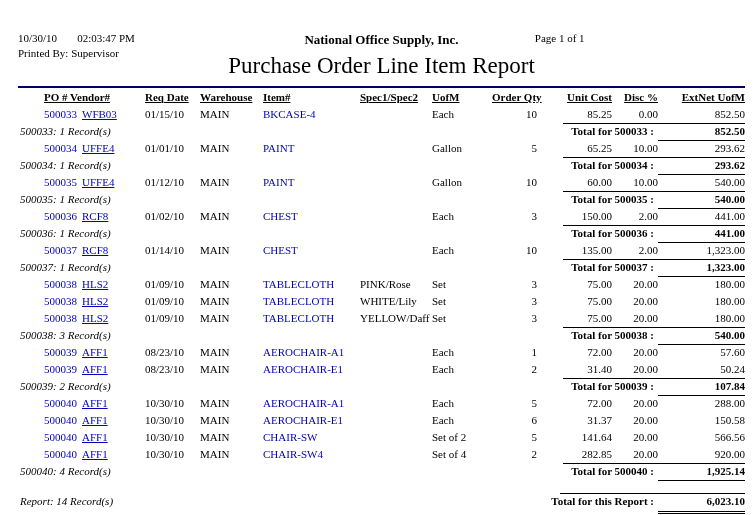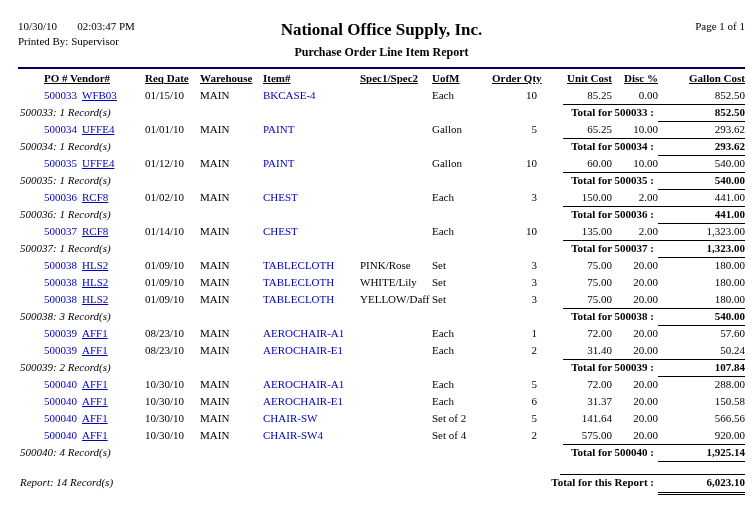--- a/index.html
+++ b/index.html
@@ -4,29 +4,29 @@
 <style>
   * { box-sizing: border-box; }
   html, body {
     margin: 0; padding: 0;
     width: 754px; height: 515px;
     background: #ffffff;
     font-family: "Liberation Serif", "DejaVu Serif", serif;
     font-size: 11px; color: #000;
     overflow: hidden;
   }
-  .page { width: 754px; height: 446px; padding: 20px 9px 0 18px; }
+  .page { width: 754px; height: 446px; padding: 32px 9px 0 18px; }
 
   
   .hdr { display: grid; grid-template-columns: 1fr auto 1fr; align-items: start; }
   .hdr-datetime { display: flex; gap: 20px; height: 15px; }
   .printed-by { height: 15px; margin-top: 0; }
-  .company { font-weight: bold; font-size: 17px; text-align: center; }
-  .title { font-weight: bold; font-size: 12px; text-align: center; margin-top: 5px; white-space: nowrap; }
-  .page-num { text-align: right; }
+  .company { font-weight: bold; font-size: 13px; text-align: center; }
+  .title { font-weight: normal; font-size: 23px; text-align: center; margin-top: 5px; white-space: nowrap; }
+  .page-num { }
   .rule { border-top: 2px solid var(--rule, #000060); margin-top: 7px; }
 
   
   .grid { display: grid; grid-template-columns: 127px 55px 63px 97px 72px 60px 48px 72px 46px 87px; }
   .thead { margin-top: 1px; font-weight: bold; }
   .thead .cell { text-decoration: underline; white-space: nowrap; }
   .cell { height: 17px; line-height: 17px; white-space: nowrap; }
   .c-po { padding-left: 26px; }
   .num { text-align: right; }
   .c-qty { padding-right: 3px; }
@@ -77,21 +77,21 @@
   <div class="grid thead">
     <div class="cell c-po">PO # Vendor#</div>
     <div class="cell">Req Date</div>
     <div class="cell">Warehouse</div>
     <div class="cell">Item#</div>
     <div class="cell">Spec1/Spec2</div>
     <div class="cell">UofM</div>
     <div class="cell num c-qty">Order Qty</div>
     <div class="cell num">Unit Cost</div>
     <div class="cell num">Disc %</div>
-    <div class="cell num">Gallon Cost</div>
+    <div class="cell num">ExtNet UofM</div>
   </div>
 
   <div>
       <div class="trow grid">
         <div class="cell c-po"><span class="po-link">500033</span><span class="vendor-link">WFB03</span></div>
         <div class="cell c-req">01/15/10</div>
         <div class="cell c-wh">MAIN</div>
         <div class="cell c-item">BKCASE-4</div>
         <div class="cell c-spec"></div>
         <div class="cell c-uofm">Each</div>
@@ -280,21 +280,21 @@
         <div class="cell num c-ext">566.56</div>
       </div>
       <div class="trow grid">
         <div class="cell c-po"><span class="po-link">500040</span><span class="vendor-link">AFF1</span></div>
         <div class="cell c-req">10/30/10</div>
         <div class="cell c-wh">MAIN</div>
         <div class="cell c-item">CHAIR-SW4</div>
         <div class="cell c-spec"></div>
         <div class="cell c-uofm">Set of 4</div>
         <div class="cell num c-qty">2</div>
-        <div class="cell num c-cost">575.00</div>
+        <div class="cell num c-cost">282.85</div>
         <div class="cell num c-disc">20.00</div>
         <div class="cell num c-ext">920.00</div>
       </div>
       <div class="srow">
         <div class="s-count">500040: 4 Record(s)</div>
         <div class="s-label">Total for 500040 :</div>
         <div class="s-amount">1,925.14</div>
       </div>
     </div>
 

